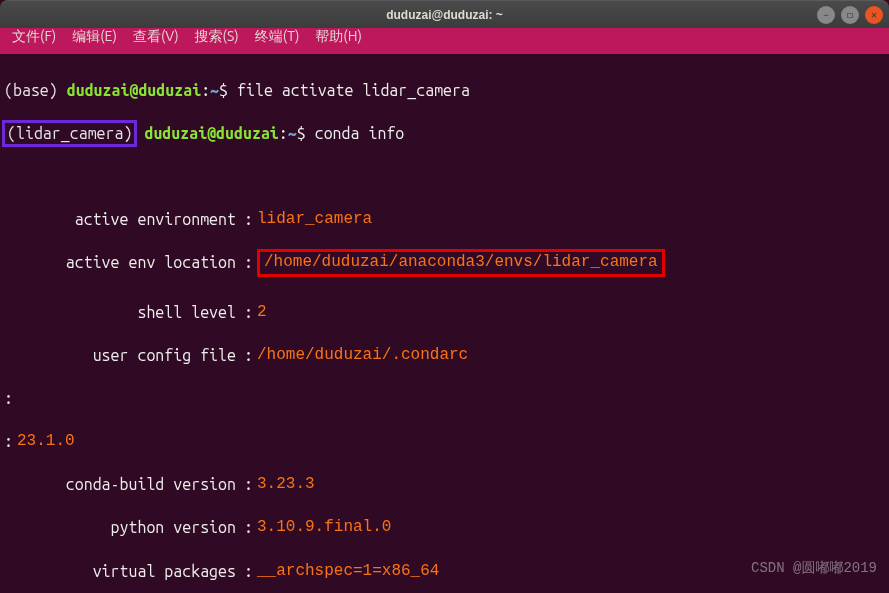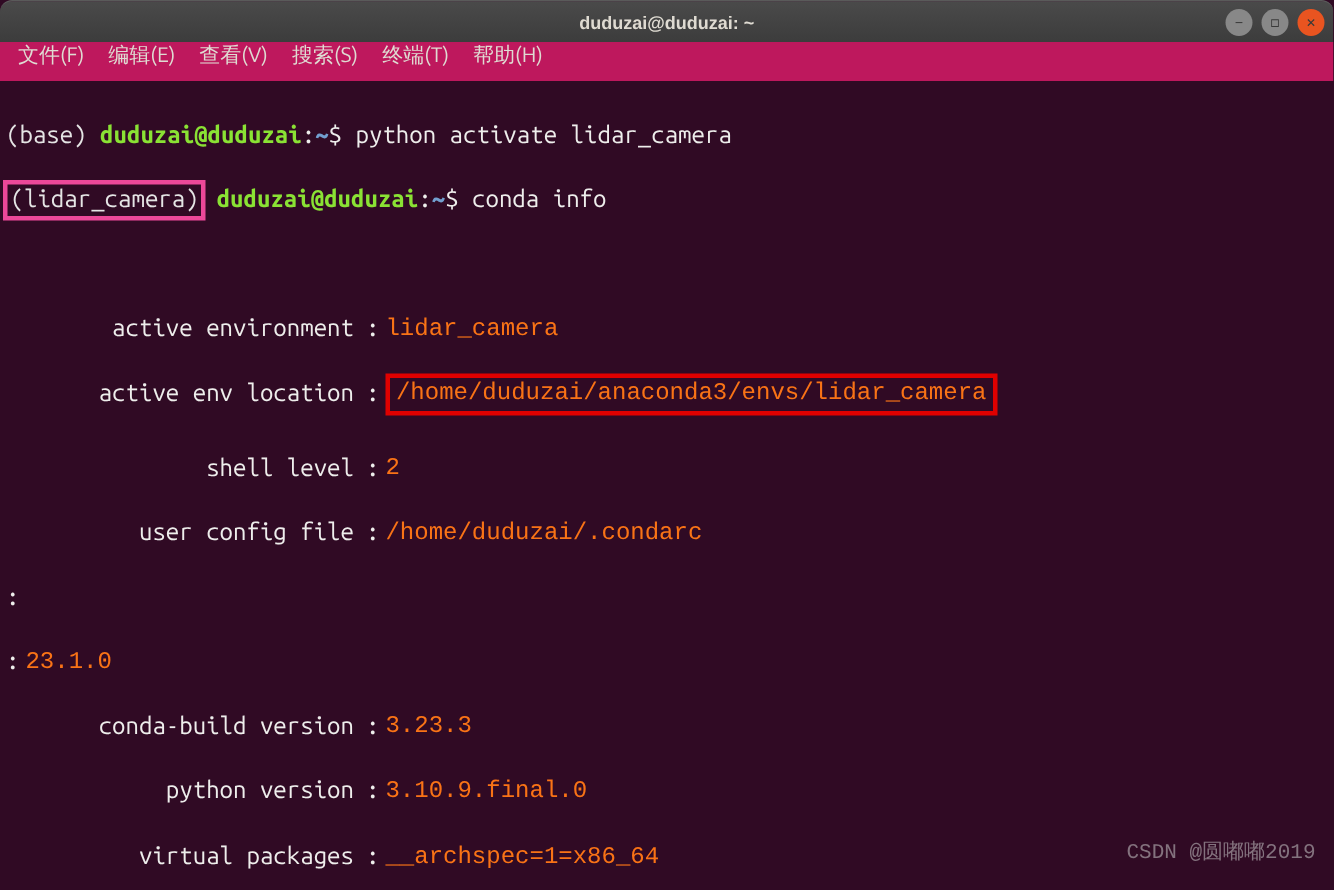--- a/index.html
+++ b/index.html
@@ -69,21 +69,21 @@
     .prompt-user { color: #8ae234; font-weight: bold; margin-top: 29px; }
     .prompt-colon { color: #eeeeec; }
     .prompt-path { color: #729fcf; font-weight: bold; }
     .prompt-dollar { color: #eeeeec; }
     .cmd { color: #eeeeec; }
     .info-line { display: flex; }
     .info-key { color: #eeeeec; width: 240px; text-align: right; padding-right: 8px;}
     .info-sep { color: #eeeeec; }
     .info-val { color: #f97316; padding-left: 4px; font-family: Liberation Mono, monospace;}
     .box-red {
-      border: 3px solid #ec4899;
+      border: 3px solid #6d28d9;
       display: inline-block;
       padding: 0 2px;
       margin: -3px -2px;
     }
     .box-red2 {
       border: 3px solid #e00000;
       display: inline-block;
       padding: 0 4px 0 4px;
     }
     .watermark {
@@ -110,21 +110,21 @@
 <div class="menubar">
   <span class="menu-item">文件(F)</span>
   <span class="menu-item">编辑(E)</span>
   <span class="menu-item">查看(V)</span>
   <span class="menu-item">搜索(S)</span>
   <span class="menu-item">终端(T)</span>
   <span class="menu-item">帮助(H)</span>
 </div>
 
 <div class="terminal">
-<div><span class="prompt-env">(base)</span> <span class="prompt-user">duduzai@duduzai</span><span class="prompt-colon">:</span><span class="prompt-path">~</span><span class="prompt-dollar">$</span> <span class="cmd">python activate lidar_camera</span></div>
+<div><span class="prompt-env">(base)</span> <span class="prompt-user">duduzai@duduzai</span><span class="prompt-colon">:</span><span class="prompt-path">~</span><span class="prompt-dollar">$</span> <span class="cmd">file activate lidar_camera</span></div>
 <div style="position:relative"><span class="box-red"><span class="prompt-env">(lidar_camera)</span></span> <span class="prompt-user">duduzai@duduzai</span><span class="prompt-colon">:</span><span class="prompt-path">~</span><span class="prompt-dollar">$</span> <span class="cmd">conda info</span></div>
 <div>&nbsp;</div>
 <div class="info-line"><span class="info-key">active environment</span><span class="info-sep">:</span><span class="info-val">lidar_camera</span></div>
 <div class="info-line"><span class="info-key">active env location</span><span class="info-sep">:</span><span class="info-val" style="position:relative;top:-3px"><span class="box-red2"><span>/home/duduzai/anaconda3/envs/lidar_camera</span></span></span></div>
 <div class="info-line"><span class="info-key">shell level</span><span class="info-sep">:</span><span class="info-val">2</span></div>
 <div class="info-line"><span class="info-key">user config file</span><span class="info-sep">:</span><span class="info-val">/home/duduzai/.condarc</span></div>
 <div class="info-line"><span class="info-sep">:</span><span class="info-val"></span></div>
 <div class="info-line"><span class="info-sep">:</span><span class="info-val">23.1.0</span></div>
 <div class="info-line"><span class="info-key">conda-build version</span><span class="info-sep">:</span><span class="info-val">3.23.3</span></div>
 <div class="info-line"><span class="info-key">python version</span><span class="info-sep">:</span><span class="info-val">3.10.9.final.0</span></div>

